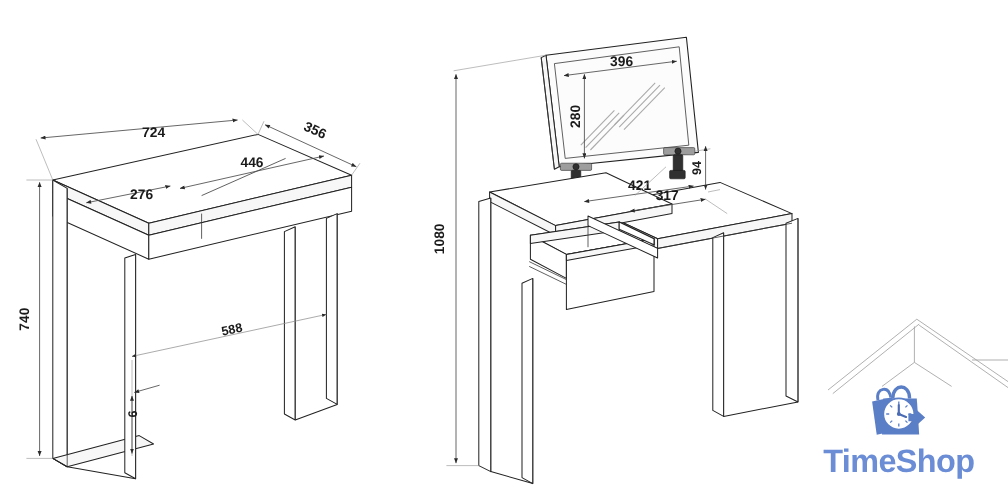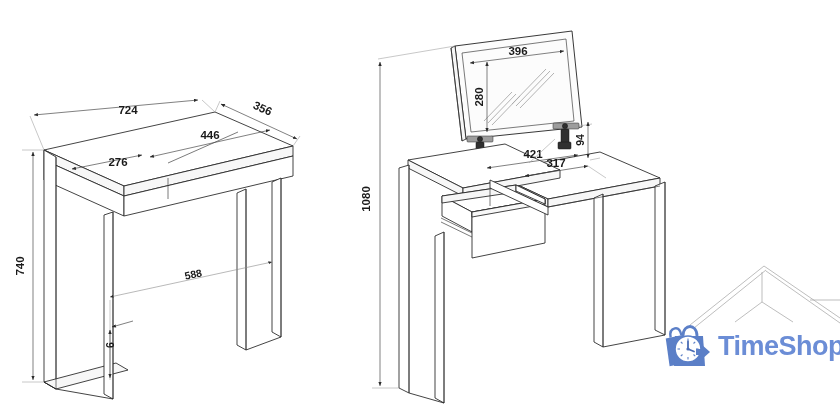--- a/index.html
+++ b/index.html
@@ -109,20 +109,21 @@
   
   #logo-block {
     position: absolute;
     left: 663px;
     top: 318px;
     width: 172px;
     height: 56px;
     display: flex;
     align-items: center;
     gap: 5px;
+    flex-direction: column;
   }
   #logo-mark {
     width: 50px;
     height: 48px;
     flex: 0 0 auto;
     position: relative;
   }
   #logo-text {
     font-family: "Liberation Sans", sans-serif;
     font-weight: bold;

